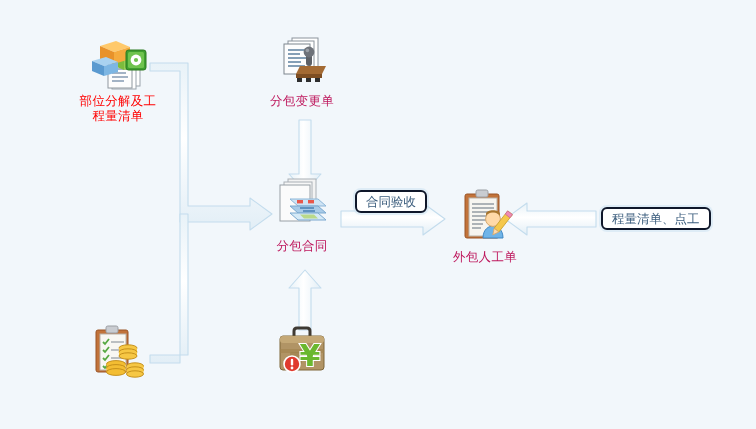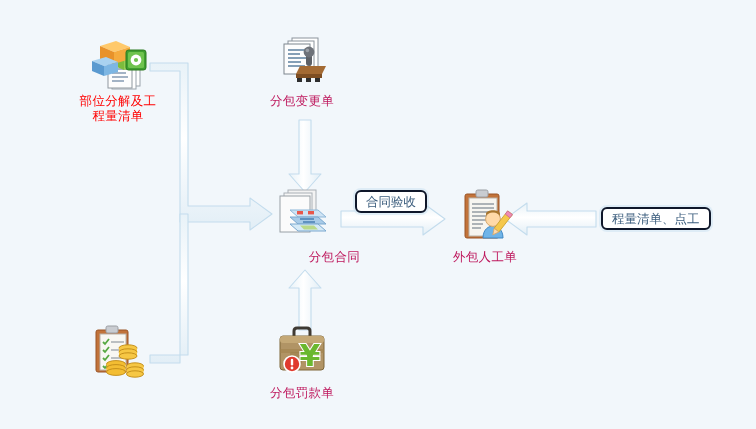--- a/index.html
+++ b/index.html
@@ -178,21 +178,21 @@
             <rect x="27" y="48" width="5" height="4"></rect>
             <rect x="36" y="48" width="5" height="4"></rect>
             <rect x="45" y="48" width="5" height="4"></rect>
           </g>
         </g>
       </svg>
     </div>
     <div class="node-label">分包变更单</div>
   </div>
 
-  <div class="node" style="left:244px; top:186px;text-align:right;">
+  <div class="node" style="left:244px; top:175px;">
     <div class="node-icon">
       <svg viewBox="0 0 64 60" width="64" height="60">
         <rect x="18" y="4" width="28" height="36" fill="#f3f3f3" stroke="#a9b0b6" stroke-width="1"></rect>
         <rect x="14" y="7" width="28" height="36" fill="#f7f7f7" stroke="#a9b0b6" stroke-width="1"></rect>
         <rect x="10" y="10" width="30" height="36" fill="#fbfbfb" stroke="#98a0a6" stroke-width="1"></rect>
 
         <g>
           <polygon points="20,24 48,24 56,31 28,31" fill="#cfe4f5" stroke="#8cb6d8" stroke-width="1"></polygon>
           <rect x="27" y="25" width="6" height="3.4" fill="#e8574b"></rect>
           <rect x="38" y="25" width="6" height="3.4" fill="#e8574b"></rect>
@@ -306,20 +306,19 @@
           <text x="40" y="44" font-family="DejaVu Sans, sans-serif" font-size="30" font-weight="bold" fill="#6ab82f" stroke="#ffffff" stroke-width="2" paint-order="stroke" text-anchor="middle">¥</text>
         </g>
 
         <g>
           <circle cx="22" cy="42" r="8" fill="#e03b2f" stroke="#ffffff" stroke-width="1.6"></circle>
           <rect x="20.8" y="36.8" width="2.4" height="6.6" rx="1.2" fill="#ffffff"></rect>
           <circle cx="22" cy="46" r="1.4" fill="#ffffff"></circle>
         </g>
       </svg>
     </div>
-    <div class="node-label">分包罚款单</div>
   </div>
 
   <div class="pill" style="left:355px; top:190px;">合同验收</div>
 
   <div class="pill" style="left:601px; top:207px;">程量清单、点工</div>
 
 </div>
 
 </body></html>

